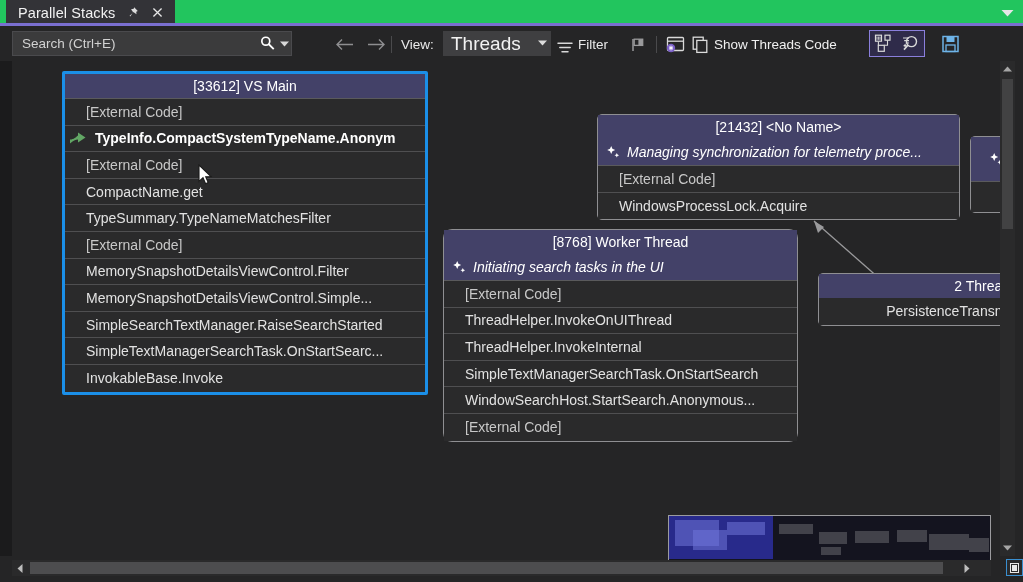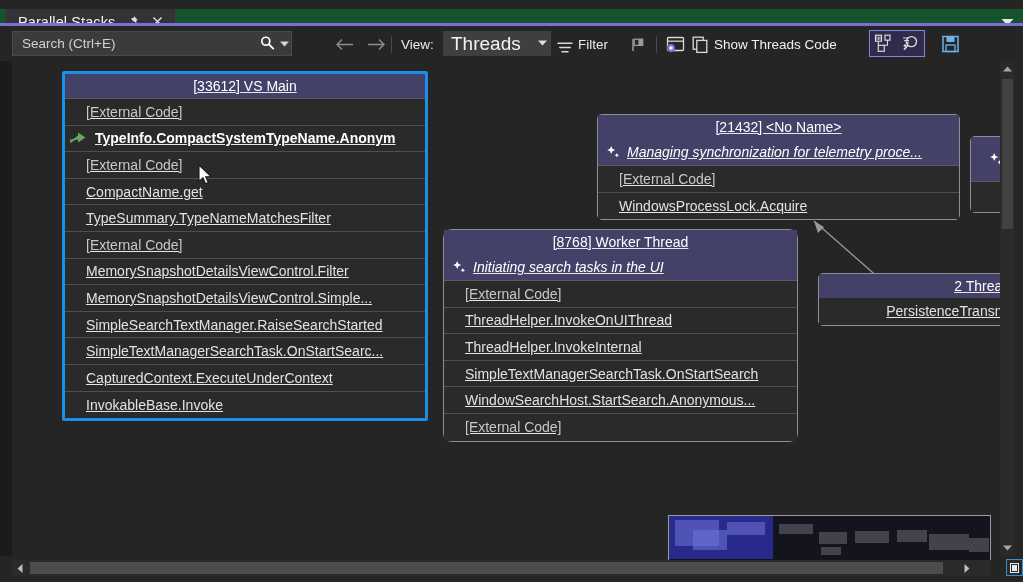--- a/index.html
+++ b/index.html
@@ -7,22 +7,22 @@
     width: 1023px; height: 582px;
     background: #1e1e1e;
     font-family: "Liberation Sans", sans-serif;
     overflow: hidden;
     color: #e6e6e6;
   }
   #root { position: relative; width:1023px; height:582px; background:#252526; }
 
   
   .tabstrip {
-    position:absolute; left:0; top:9px; width:1023px; height:25px;
-    background:#14532d;
+    position:absolute; left:0; top:0; width:1023px; height:25px;
+    background:#22c55e;
   }
   .tab {
     position:absolute; left:6px; top:0; height:25px;
     display:flex; align-items:center; gap:9px;
     padding:0 10px 0 12px;
     background:#333337;
     color:#f0f0f0; font-size:14.5px;
   }
   .tab-title { font-size:14.5px; color:#f2f2f2; letter-spacing:.1px; }
   .tab-pin, .tab-close {
@@ -109,21 +109,21 @@
     background:#3f3f41; display:flex; align-items:center; justify-content:center;
   }
 
   
   .canvas {
     position:absolute; left:12px; top:61px; width:995px; height:495px;
     background:#252526; overflow:hidden;
   }
 
   
-  .panel { position:absolute; background:#2a2a2b;text-decoration:underline; }
+  .panel { position:absolute; background:#2a2a2b; }
   .panel .hdr {
     background:#434168; color:#ffffff; font-size:14px;
     text-align:center; line-height:24px; height:24px;
     white-space:nowrap; overflow:hidden;
   }
   .panel .ai {
     background:#434168; color:#ffffff; font-size:14px; font-style:italic;
     height:26px; display:flex; align-items:center; gap:6px; padding-left:8px;
     white-space:nowrap; overflow:hidden;
   }
@@ -415,23 +415,20 @@
             <span>MemorySnapshotDetailsViewControl.Filter</span>
           </div>
         <div class="frame">
             <span>MemorySnapshotDetailsViewControl.Simple...</span>
           </div>
         <div class="frame">
             <span>SimpleSearchTextManager.RaiseSearchStarted</span>
           </div>
         <div class="frame">
             <span>SimpleTextManagerSearchTask.OnStartSearc...</span>
-          </div>
-        <div class="frame">
-            <span>CapturedContext.ExecuteUnderContext</span>
           </div>
         <div class="frame" style="border-bottom:none">
             <span>InvokableBase.Invoke</span>
           </div>
       </div>
     </div>
 
     <div class="panel" id="panel-worker">
       <div class="hdr">[8768] Worker Thread</div>
       <div class="ai">

